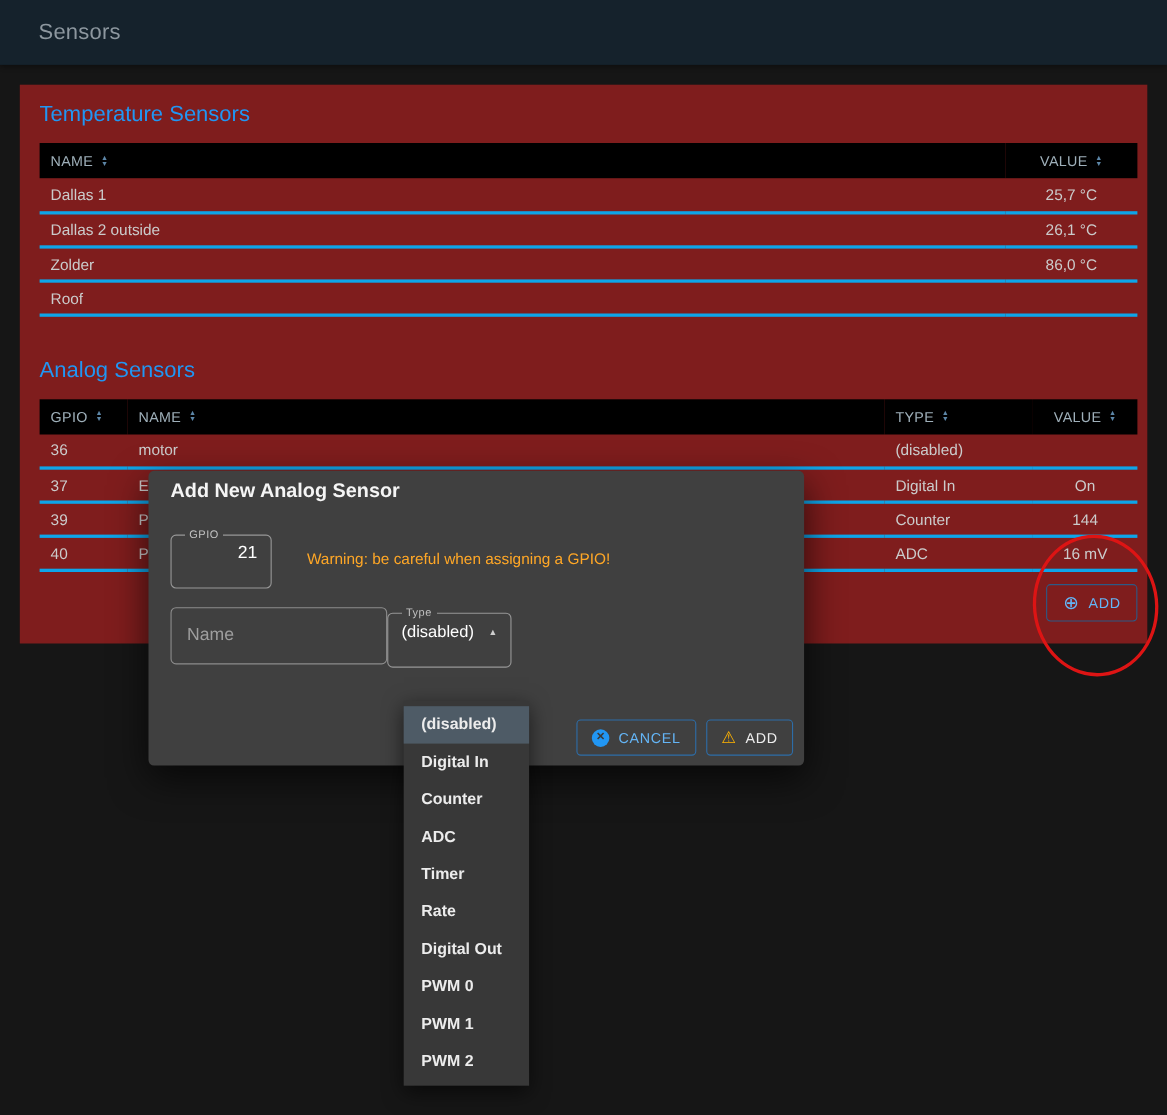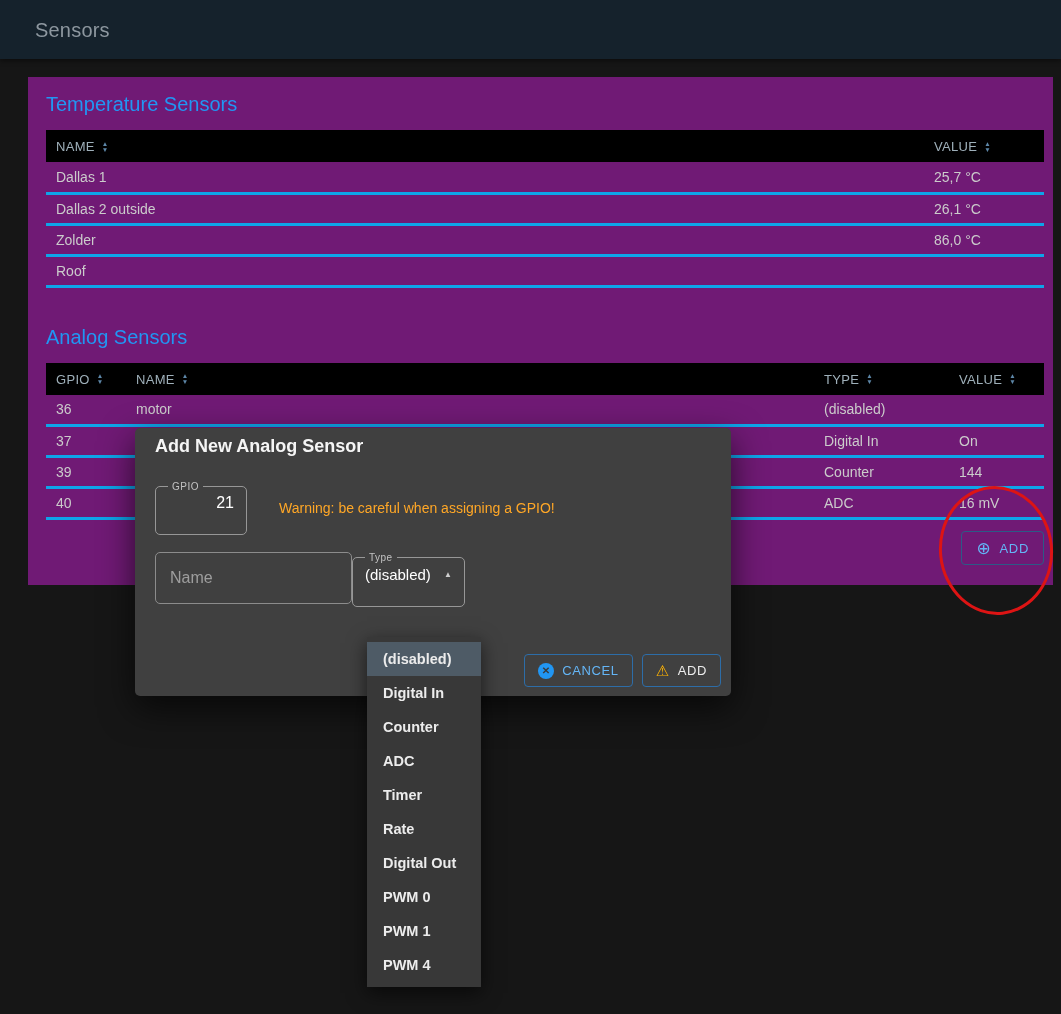--- a/index.html
+++ b/index.html
@@ -16,37 +16,37 @@
     position:absolute; left:0; top:0; width:1061px; height:59px;
     background:#15222c; box-shadow:0 2px 5px rgba(0,0,0,.45); z-index:10;
   }
   .topbar-title {
     position:absolute; left:35px; top:50%; transform:translateY(-50%);
     font-size:20px; color:#8d979f; letter-spacing:.2px;text-align:center;
   }
 
   
   .panel {
-    position:absolute; left:28px; top:77px; width:1025px; height:508px;
-    background:#701a75; padding:8px 9px 0 18px;
+    position:absolute; left:18px; top:77px; width:1025px; height:508px;
+    background:#7f1d1d; padding:8px 9px 0 18px;
   }
   .section-title { margin:8px 0 14px; font-size:20px; font-weight:500; color:#2196f3; }
   .section-title.analog { margin-top:38px; }
 
   table { width:100%; border-collapse:collapse; table-layout:fixed; }
   thead th {
     background:#000; height:32px; padding:0 10px;
     font-size:13px; font-weight:500; color:#9fb0ba; letter-spacing:.3px;
     text-align:left; white-space:nowrap;
   }
   tbody td {
     height:31px; padding:0 10px; font-size:14px; color:#cbcbcb;
     border-bottom:3px solid #0ea5e9; white-space:nowrap; overflow:hidden;
   }
-  .right { text-align:left; }
+  .right { text-align:center; }
   .th-inner { display:inline-flex; align-items:center; gap:7px; vertical-align:middle; }
   .sort { display:inline-flex; flex-direction:column; align-items:center; }
   .sort i { font-style:normal; font-size:6.5px; line-height:6px; color:#5d87a8; }
 
   .add-button {
     position:absolute; top:454px; right:9px; height:34px;
     display:inline-flex; align-items:center; gap:8px; padding:0 14px;
     background:transparent; border:1px solid #2d5a86; border-radius:4px;
     color:#64b5f6; font-size:13px; letter-spacing:.7px; cursor:pointer;
     font-family:inherit;
@@ -296,16 +296,16 @@
 <ul class="dropdown">
     <li class="selected">(disabled)</li>
     <li>Digital In</li>
     <li>Counter</li>
     <li>ADC</li>
     <li>Timer</li>
     <li>Rate</li>
     <li>Digital Out</li>
     <li>PWM 0</li>
     <li>PWM 1</li>
-    <li>PWM 4</li>
+    <li>PWM 2</li>
   </ul>
 
 <div class="red-circle"></div>
 
 </body></html>

